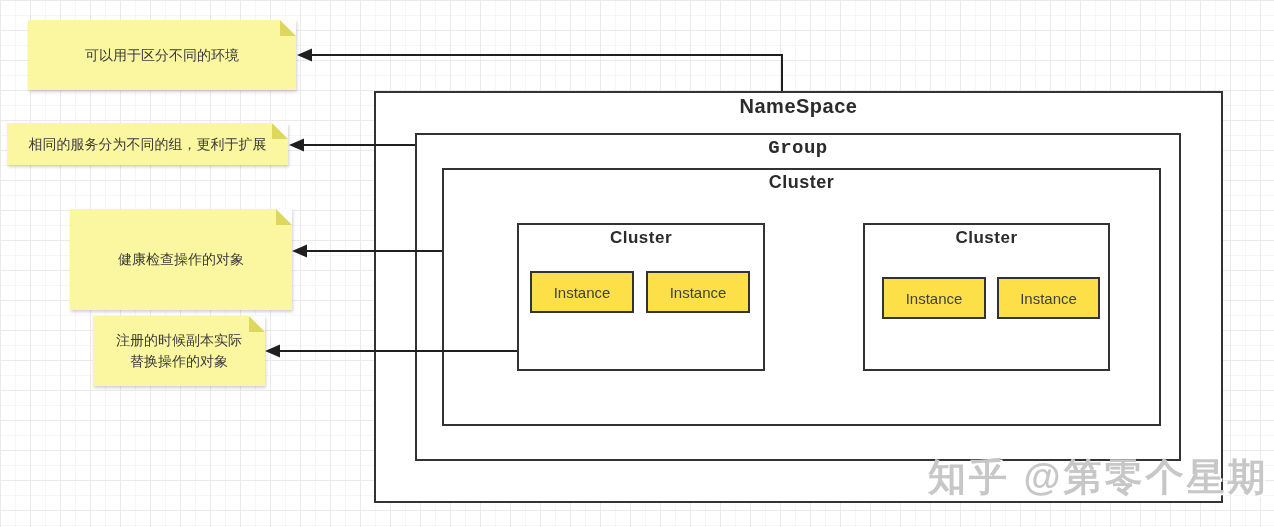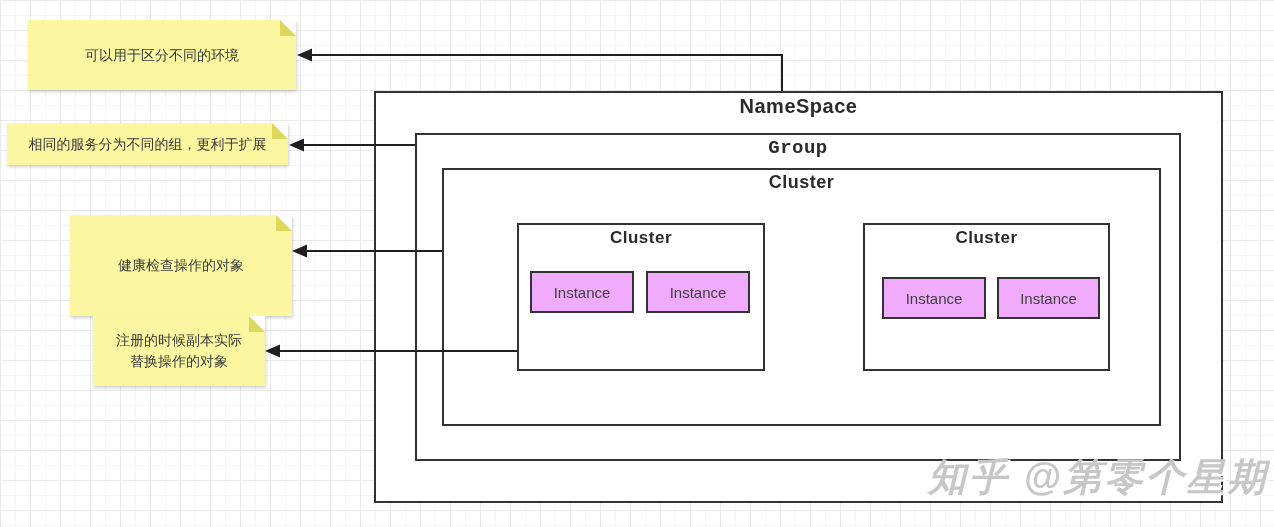--- a/index.html
+++ b/index.html
@@ -31,21 +31,21 @@
   .namespace-box .box-label{font-size:20px;}
   .group-box{left:415px;top:133px;width:766px;height:328px;}
   .group-box .box-label{font-size:19px;font-family:Liberation Mono, monospace;}
   .service-box{left:442px;top:168px;width:719px;height:258px;}
   .service-box .box-label{font-size:18px;}
   .cluster-box{border-width:2px;}
   .cluster-box .box-label{font-size:17px;top:3px;}
   .cluster-left{left:517px;top:223px;width:248px;height:148px;}
   .cluster-right{left:863px;top:223px;width:247px;height:148px;}
   .instance-box{
-    position:absolute;background:#f0abfc;border:2px solid #333333;
+    position:absolute;background:#fde047;border:2px solid #333333;
     box-sizing:border-box;display:flex;align-items:center;justify-content:center;
     font-size:15px;color:#3f3f3f;
   }
   .cluster-left .inst-1{left:11px;top:46px;width:104px;height:42px;}
   .cluster-left .inst-2{left:127px;top:46px;width:104px;height:42px;}
   .cluster-right .inst-1{left:17px;top:52px;width:104px;height:42px;}
   .cluster-right .inst-2{left:132px;top:52px;width:103px;height:42px;}
 
   
   .note{
@@ -55,31 +55,31 @@
     font-size:14px;color:#3a3a3a;text-align:center;line-height:1.5;
     box-sizing:border-box;padding:8px 10px;
   }
   .note::before{
     content:"";position:absolute;top:0;right:0;width:0;height:0;
     border-style:solid;border-width:0 16px 16px 0;
     border-color:#fdfdfd #fdfdfd #ddd75e #ddd75e;
   }
   .note-1{left:28px;top:20px;width:268px;height:70px;}
   .note-2{left:7px;top:123px;width:281px;height:42px;}
-  .note-3{left:70px;top:215px;width:222px;height:101px;}
+  .note-3{left:70px;top:209px;width:222px;height:101px;}
   .note-4{left:93px;top:316px;width:172px;height:70px;padding:4px 21px;}
 
   
   .arrows{position:absolute;left:0;top:0;width:1274px;height:527px;pointer-events:none;}
 
   
   .wm{position:absolute;pointer-events:none;white-space:nowrap;}
   .wm-zhihu{
     left:928px;top:452px;font-size:38px;font-weight:700;letter-spacing:3px;
-    color:#c7c7c7;text-shadow:2px 2px 0 #ffffff;font-style:italic;
+    color:#c7c7c7;text-shadow:2px 2px 0 #ffffff;
   }
   .wm-csdn{
     left:1084px;top:492px;font-size:25px;color:#d2d2d2;
     text-shadow:1px 1px 0 #ffffff;
   }
 </style>
 </head>
 <body>
 
 <div class="stage">

